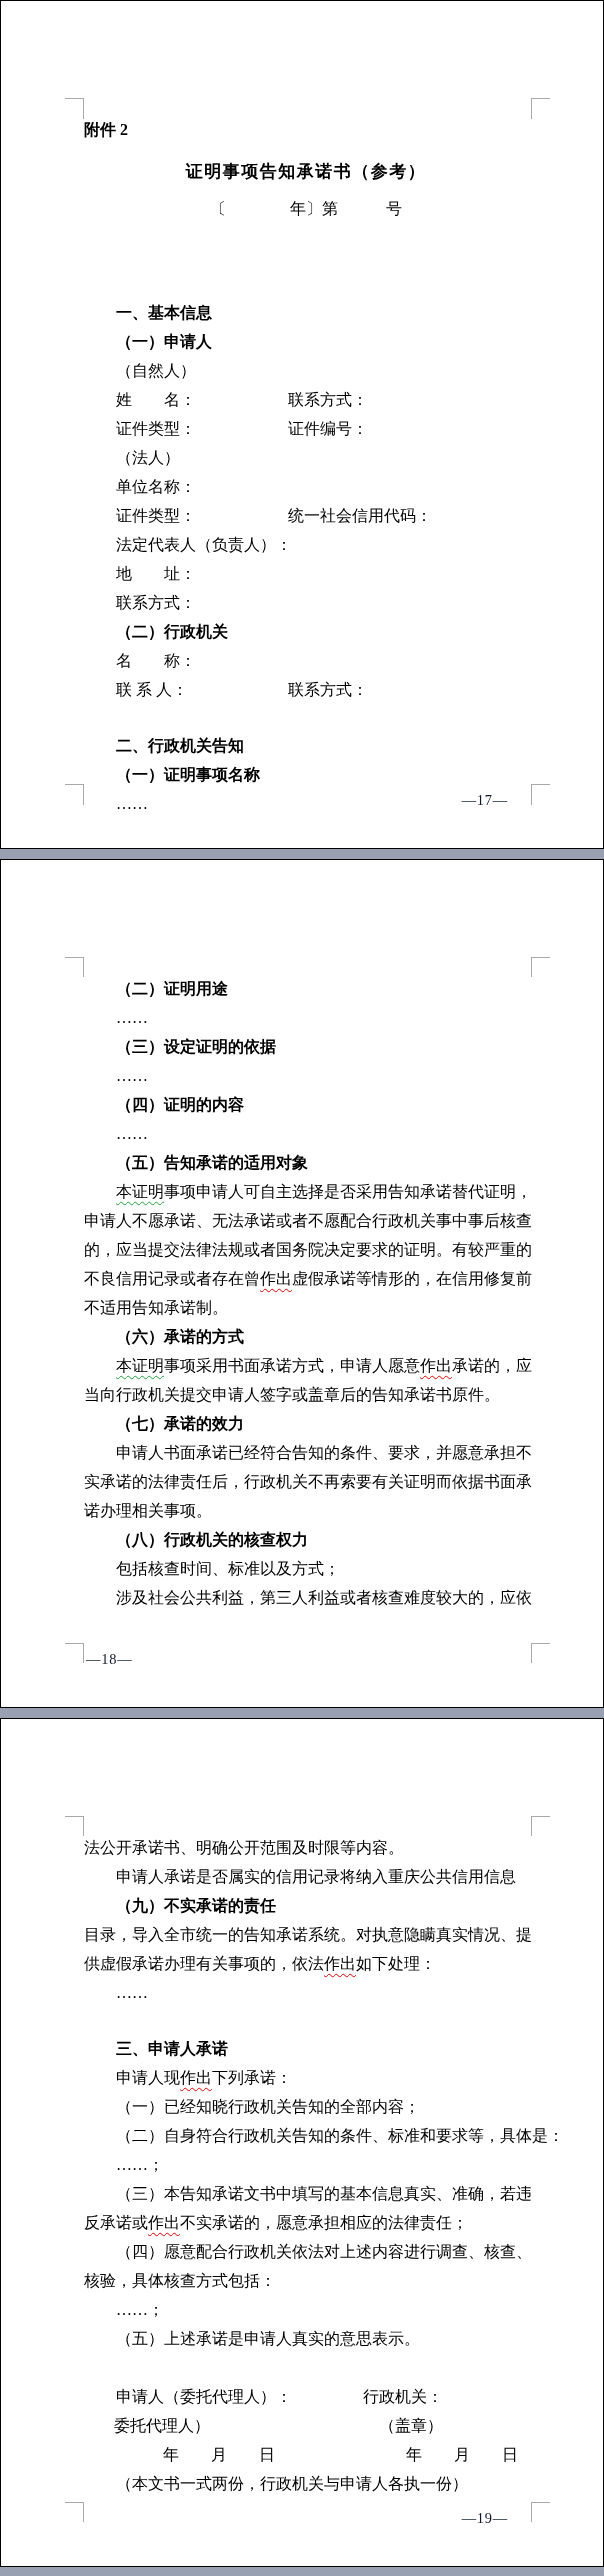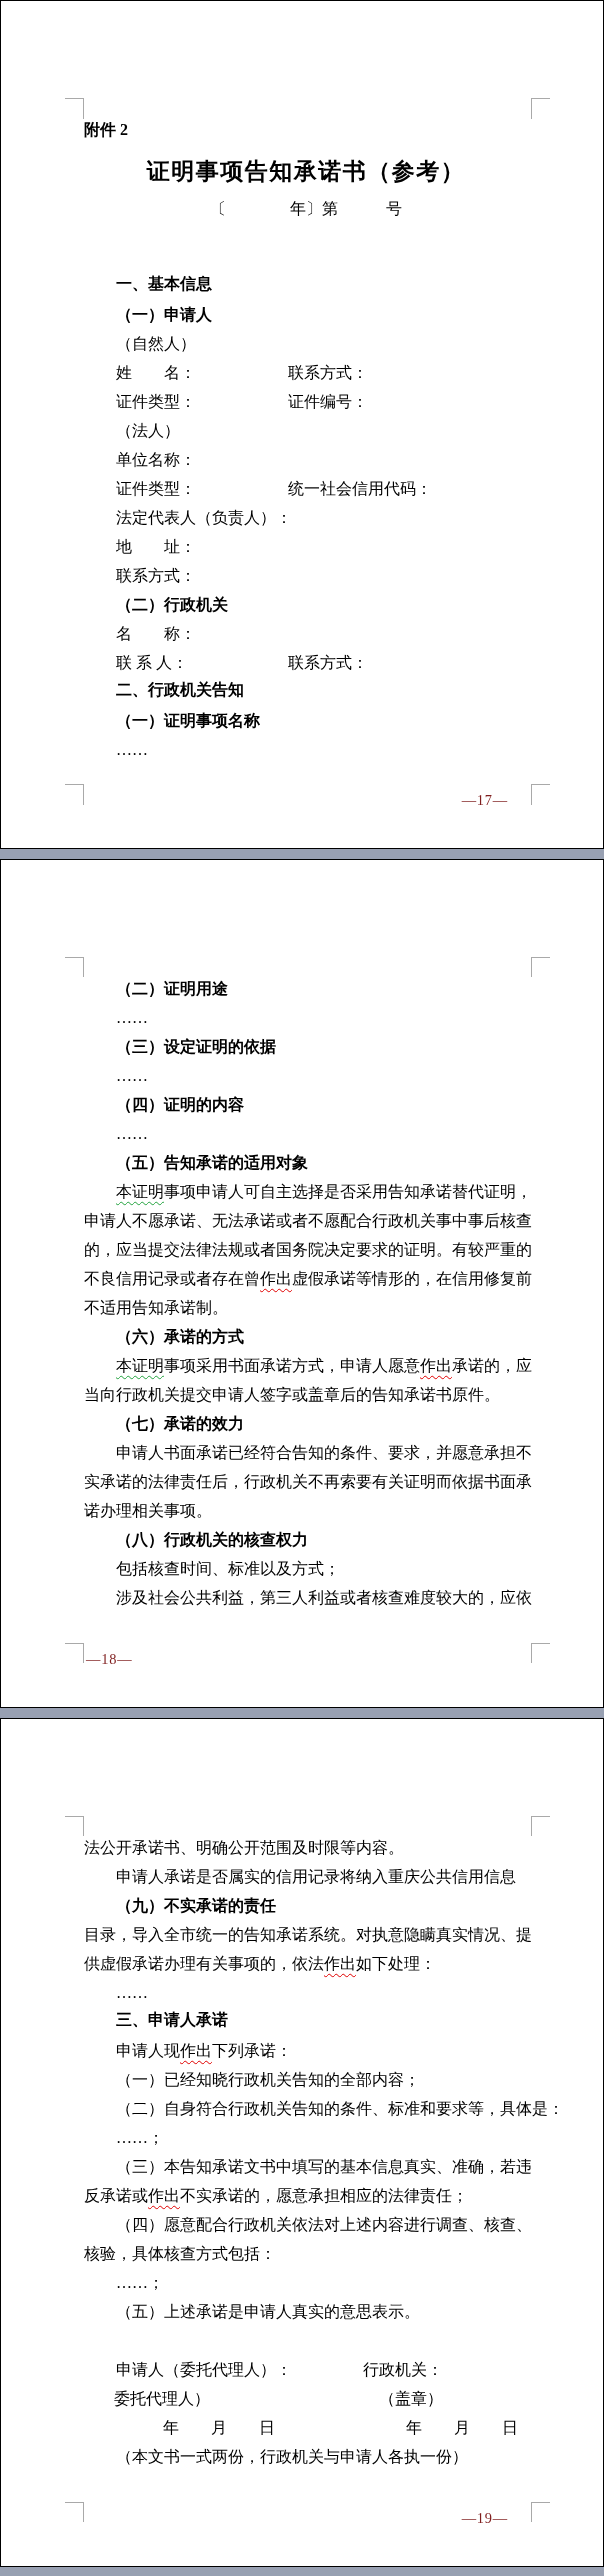--- a/index.html
+++ b/index.html
@@ -11,29 +11,29 @@
   .page{
     position:relative;box-sizing:border-box;
     width:604px;height:849px;margin:0 0 9.8px 0;
     background:#ffffff;border:1.5px solid #000000;padding-left:35px;
   }
   .content{position:absolute;left:83px;top:0;width:444px;padding-top:114px;}
   .line{position:relative;min-height:29px;line-height:29px;font-size:16px;color:#000;white-space:nowrap;}
   .sp{min-height:0;line-height:0;}
   .p1,.h1,.h2,.cols,.sig{padding-left:32px;}
   .sig0{padding-left:30px;}
-  .h1{font-family:Liberation Mono, monospace;font-weight:bold;}
+  .h1{font-family:Liberation Sans, sans-serif;font-weight:bold;margin-top:27px;}
   .h2{font-weight:bold;}
   .attach{font-weight:bold;}
-  .title{font-size:23px;font-weight:bold;line-height:33px;min-height:33px;text-align:center;letter-spacing:1.5px;}
+  .title{font-size:17px;font-weight:bold;line-height:33px;min-height:33px;text-align:center;letter-spacing:1.5px;}
   .docnum{text-align:center;}
   .c2{position:absolute;top:0;}
   .wr{text-decoration-line:underline;text-decoration-style:wavy;text-decoration-thickness:0.8px;text-underline-offset:3.8px;}
   .wg{text-decoration-line:underline;text-decoration-style:wavy;text-decoration-thickness:0.8px;text-underline-offset:3.8px;}
-  .pagenum{position:absolute;bottom:39px;font-size:14.4px;color:#7f1d1d;letter-spacing:0.8px;margin-top:8px;}
+  .pagenum{position:absolute;bottom:39px;font-size:14.4px;color:#0f172a;letter-spacing:0.8px;margin-top:8px;}
   .pagenum.right{right:95px;}
   .pagenum.left{left:85px;}
   .mark{position:absolute;width:18px;height:19.7px;border:0 solid #a9a9a9;}
   .mark.tl{left:64px;top:97px;border-top-width:0.8px;border-right-width:0.8px;}
   .mark.tr{left:530px;top:97px;border-top-width:0.8px;border-left-width:0.8px;}
   .mark.bl{left:64px;top:783px;border-top-width:0.8px;border-right-width:0.8px;}
   .mark.br{left:530px;top:783px;border-top-width:0.8px;border-left-width:0.8px;}
 </style>
 </head>
 <body>

